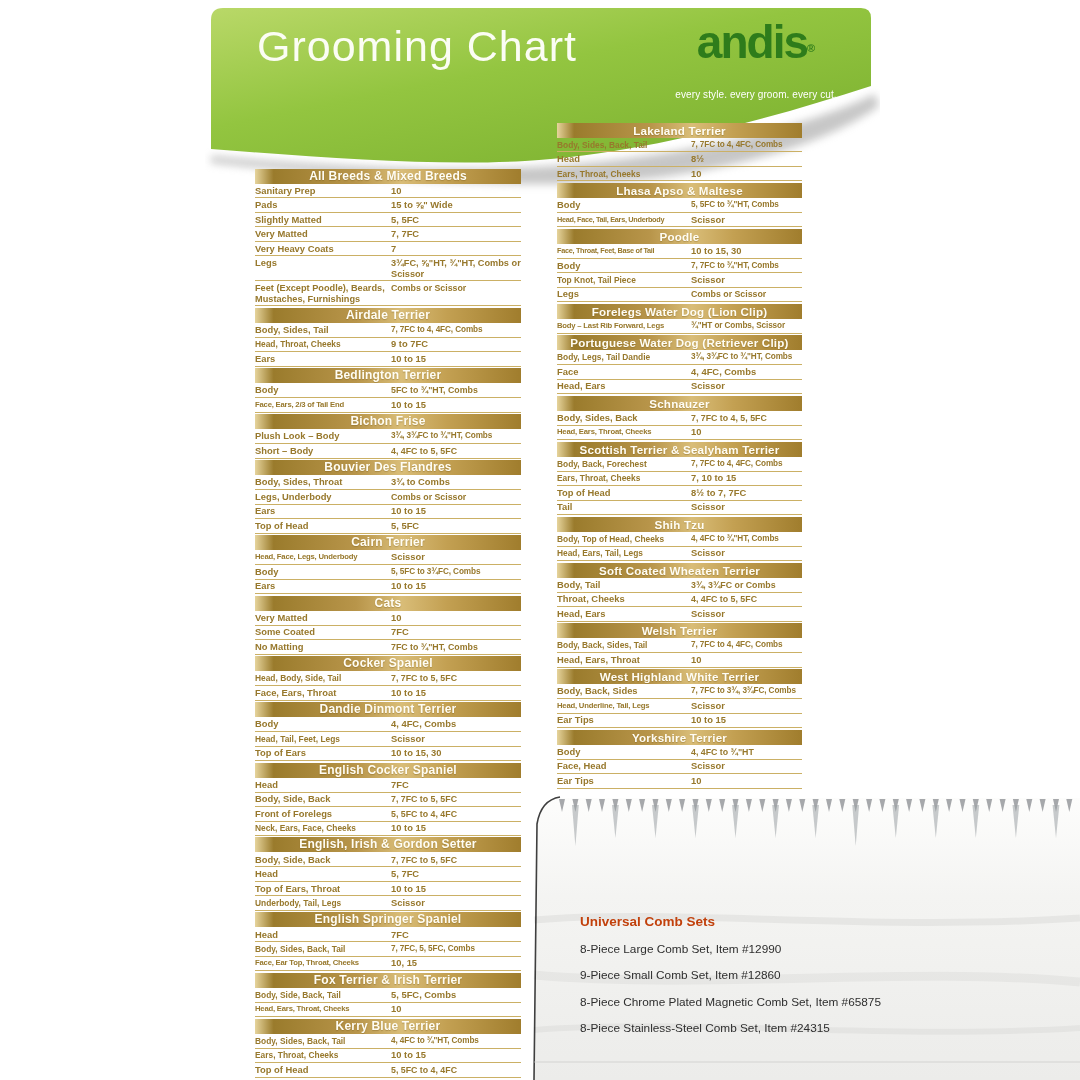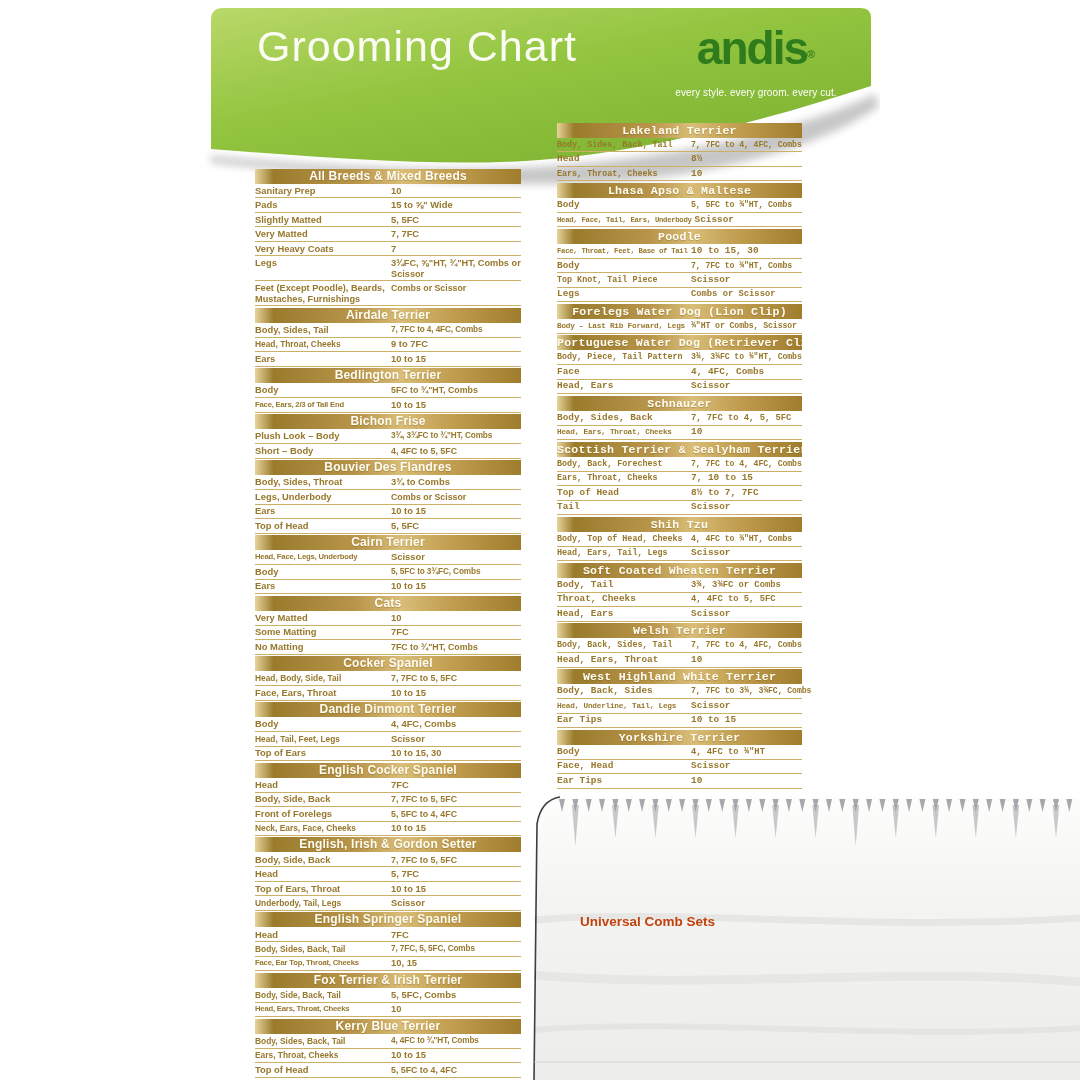--- a/index.html
+++ b/index.html
@@ -3,28 +3,28 @@
 <meta charset="utf-8">
 <style>
   html,body{margin:0;padding:0;}
   body{width:1080px;height:1080px;background:#ffffff;font-family:"Liberation Sans",sans-serif;overflow:hidden;}
   #page{position:relative;width:1080px;height:1080px;background:#ffffff;}
 
   
   #header-svg{position:absolute;left:205px;top:0;width:675px;height:200px;}
   #page-title{position:absolute;left:257px;top:22px;font-size:43px;font-weight:400;letter-spacing:1px;color:#fbfdf4;}
   #logo-block{position:absolute;left:668px;top:16px;width:176px;text-align:center;}
-  #logo-text{font-size:46px;font-weight:bold;color:#2e7c1b;letter-spacing:-2px;line-height:64px;}
+  #logo-text{font-size:46px;font-weight:bold;color:#2e7c1b;letter-spacing:-2px;line-height:52px;}
   #logo-reg{font-size:11px;font-weight:bold;color:#2e7c1b;vertical-align:6px;letter-spacing:0;}
-  #logo-tagline{font-size:10px;color:#ffffff;white-space:nowrap;margin-top:1px;letter-spacing:0.1px;}
+  #logo-tagline{font-size:10px;color:#ffffff;white-space:nowrap;margin-top:15px;letter-spacing:0.1px;}
 
   
   .breed-col{position:absolute;}
   #col-left{left:255px;top:167px;width:266px;}
-  #col-right{left:557px;top:121px;width:245px;font-family:Liberation Mono, monospace;}
+  #col-right{left:557px;top:121px;width:245px;}
   .band{height:15px;line-height:15px;margin-top:1.5px;margin-bottom:0.5px;text-align:center;
         color:#fffdf4;font-size:12px;font-weight:600;letter-spacing:0.2px;white-space:nowrap;overflow:hidden;
         background:linear-gradient(90deg,#e6d49c 0%,#9a7b2c 7%,#b8954a 38%,#d9bd78 55%,#c3a052 72%,#a07d2d 100%);
         text-shadow:0 1px 1px rgba(110,80,15,0.35);}
   #col-right .band{font-size:11.6px;}
   .g-row{display:flex;align-items:flex-start;border-bottom:1px solid #cbb065;padding:1.6px 0 1.4px;min-height:10px;}
   .g-label{flex:0 0 136px;color:#97782c;font-weight:bold;font-size:9.4px;line-height:10.5px;padding-right:3px;box-sizing:border-box;}
   #col-right .g-label{flex:0 0 134px;}
   .g-value{flex:1;color:#97782c;font-weight:bold;font-size:9.4px;line-height:10.5px;}
   .fit1{font-size:8.4px !important;white-space:nowrap;}
@@ -159,21 +159,21 @@
       <div class="g-row">
         <div class="g-label">Ears</div>
         <div class="g-value">10 to 15</div>
       </div>
       <div class="band">Cats</div>
       <div class="g-row">
         <div class="g-label">Very Matted</div>
         <div class="g-value">10</div>
       </div>
       <div class="g-row">
-        <div class="g-label">Some Matting</div>
+        <div class="g-label">Some Coated</div>
         <div class="g-value">7FC</div>
       </div>
       <div class="g-row">
         <div class="g-label">No Matting</div>
         <div class="g-value vfit1">7FC to ¾"HT, Combs</div>
       </div>
       <div class="band">Cocker Spaniel</div>
       <div class="g-row">
         <div class="g-label fit1">Head, Body, Side, Tail</div>
         <div class="g-value vfit1">7, 7FC to 5, 5FC</div>
@@ -305,21 +305,21 @@
         <div class="g-label">Legs</div>
         <div class="g-value vfit1">Combs or Scissor</div>
       </div>
       <div class="band">Forelegs Water Dog (Lion Clip)</div>
       <div class="g-row">
         <div class="g-label fit2">Body – Last Rib Forward, Legs</div>
         <div class="g-value vfit2">¾"HT or Combs, Scissor</div>
       </div>
       <div class="band">Portuguese Water Dog (Retriever Clip)</div>
       <div class="g-row">
-        <div class="g-label fit1">Body, Piece, Tail Pattern</div>
+        <div class="g-label fit1">Body, Legs, Tail Dandie</div>
         <div class="g-value vfit2">3¾, 3¾FC to ¾"HT, Combs</div>
       </div>
       <div class="g-row">
         <div class="g-label">Face</div>
         <div class="g-value">4, 4FC, Combs</div>
       </div>
       <div class="g-row">
         <div class="g-label">Head, Ears</div>
         <div class="g-value">Scissor</div>
       </div>
@@ -517,15 +517,21 @@
         <path d="M525.0,9 L531.0,9 L528.0,22 Z" fill="#97999c" opacity="0.85"></path>
         <line x1="527.95" y1="16" x2="527.95" y2="72" stroke="url(#slotGrad)" stroke-width="2.3" stroke-linecap="round"></line>
         <path d="M524.6,15 L531.4,15 L528.0,48 Z" fill="#9aa0a4" opacity="0.55"></path>
         <path d="M538.3,9 L544.3,9 L541.3,22 Z" fill="#97999c" opacity="0.85"></path>
         <line x1="541.3" y1="16" x2="541.3" y2="68" stroke="url(#slotGrad)" stroke-width="2.3" stroke-linecap="round"></line>
       </g>
   </svg>
 
   <div id="comb-sets">
     <div id="comb-sets-title">Universal Comb Sets</div>
+    <div id="comb-items">
+        <div class="comb-item">8-Piece Large Comb Set, Item #12990</div>
+        <div class="comb-item">9-Piece Small Comb Set, Item #12860</div>
+        <div class="comb-item">8-Piece Chrome Plated Magnetic Comb Set, Item #65875</div>
+        <div class="comb-item">8-Piece Stainless-Steel Comb Set, Item #24315</div>
+      </div>
   </div>
 
 </div>
 
 </body></html>

